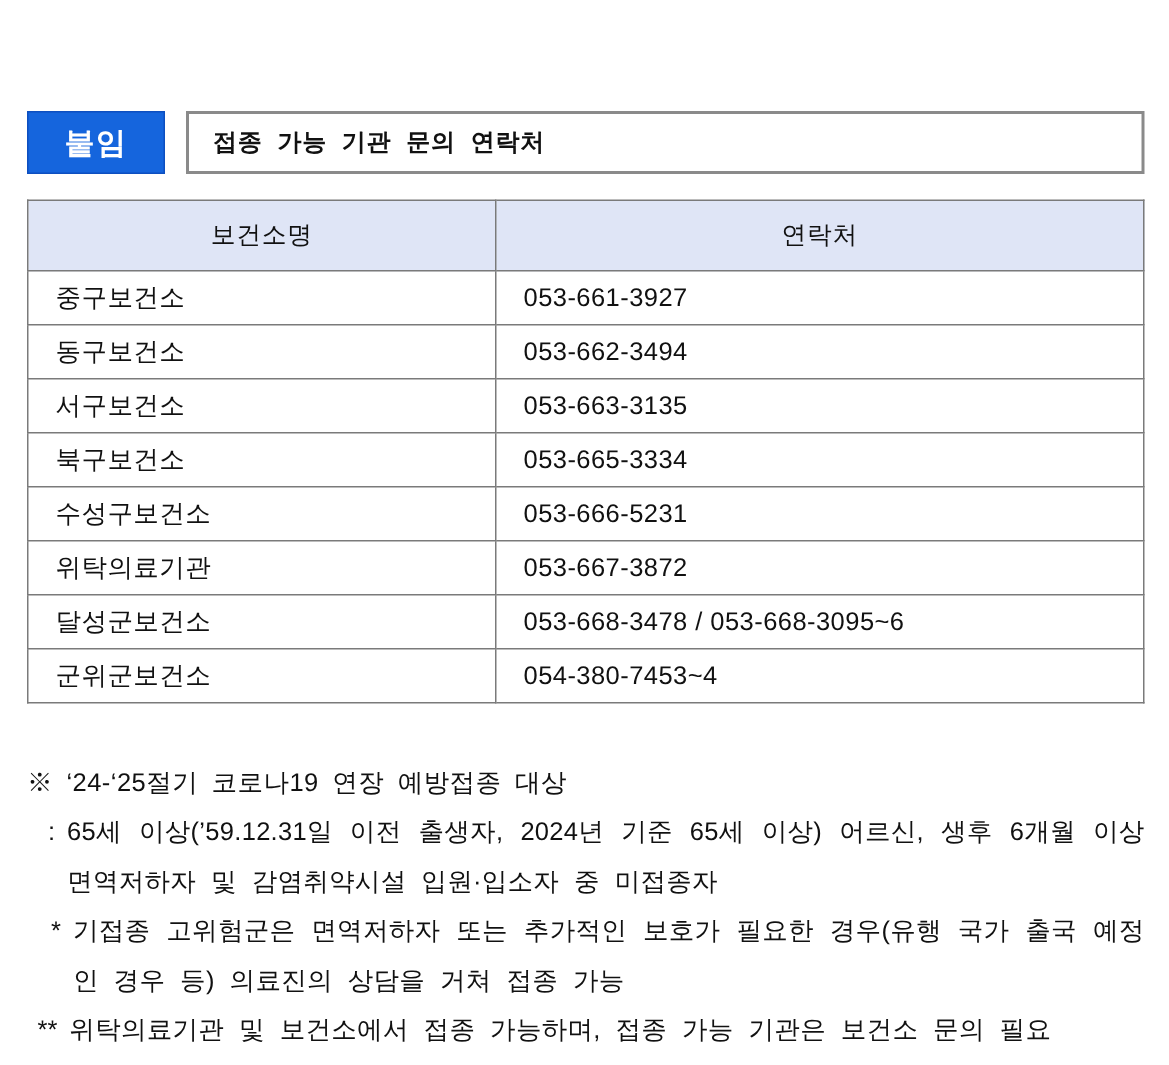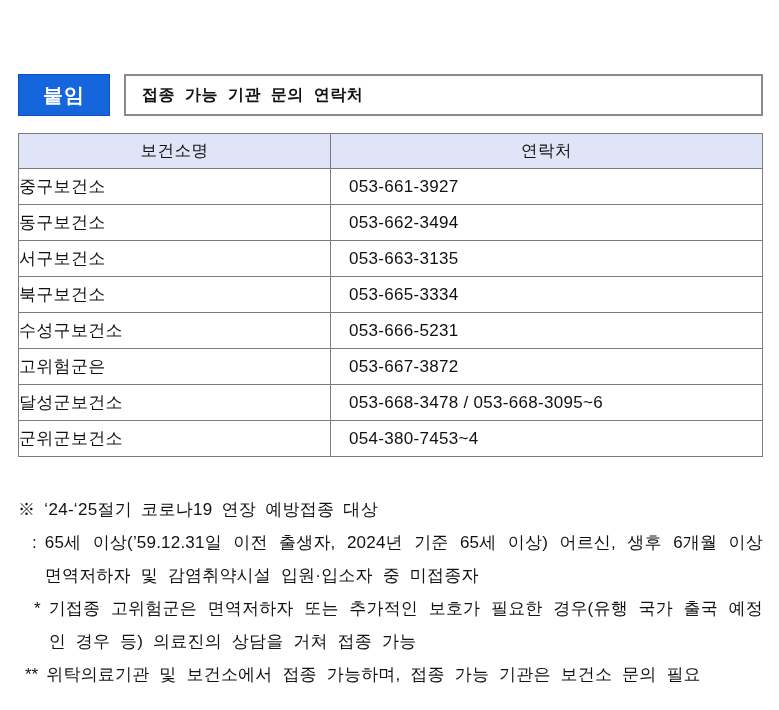--- a/index.html
+++ b/index.html
@@ -49,33 +49,33 @@
     margin-top: 17px;
     font-size: 17px;
     table-layout: fixed;
   }
   .contact-table col.c1 { width: 312px; }
   .contact-table th, .contact-table td {
     border: 1px solid #7a7a7a;
   }
   .contact-table thead th {
     background: #dfe5f6;
-    height: 35px;
+    height: 47px;
     font-weight: normal;
     font-size: 16.5px;
     text-align: center;
     letter-spacing: 0.5px;
     margin-top: 16px;
   }
   .contact-table tbody td {
     height: 36px;
     background: #ffffff;
     letter-spacing: 0.3px;
   }
-  .contact-table tbody td.cell-name { padding-left: 0; }
+  .contact-table tbody td.cell-name { padding-left: 18px; }
   .contact-table tbody td.cell-contact { padding-left: 18px; }
 
   
   .notes {
     margin-top: 36px;
     font-size: 17px;
     line-height: 33px;
     width: 745px;
   }
   .note-heading {
@@ -133,21 +133,21 @@
       </tr>
       <tr>
         <td class="cell-name">북구보건소</td>
         <td class="cell-contact">053-665-3334</td>
       </tr>
       <tr>
         <td class="cell-name">수성구보건소</td>
         <td class="cell-contact">053-666-5231</td>
       </tr>
       <tr>
-        <td class="cell-name">고위험군은</td>
+        <td class="cell-name">위탁의료기관</td>
         <td class="cell-contact">053-667-3872</td>
       </tr>
       <tr>
         <td class="cell-name">달성군보건소</td>
         <td class="cell-contact">053-668-3478 / 053-668-3095~6</td>
       </tr>
       <tr>
         <td class="cell-name">군위군보건소</td>
         <td class="cell-contact">054-380-7453~4</td>
       </tr>

